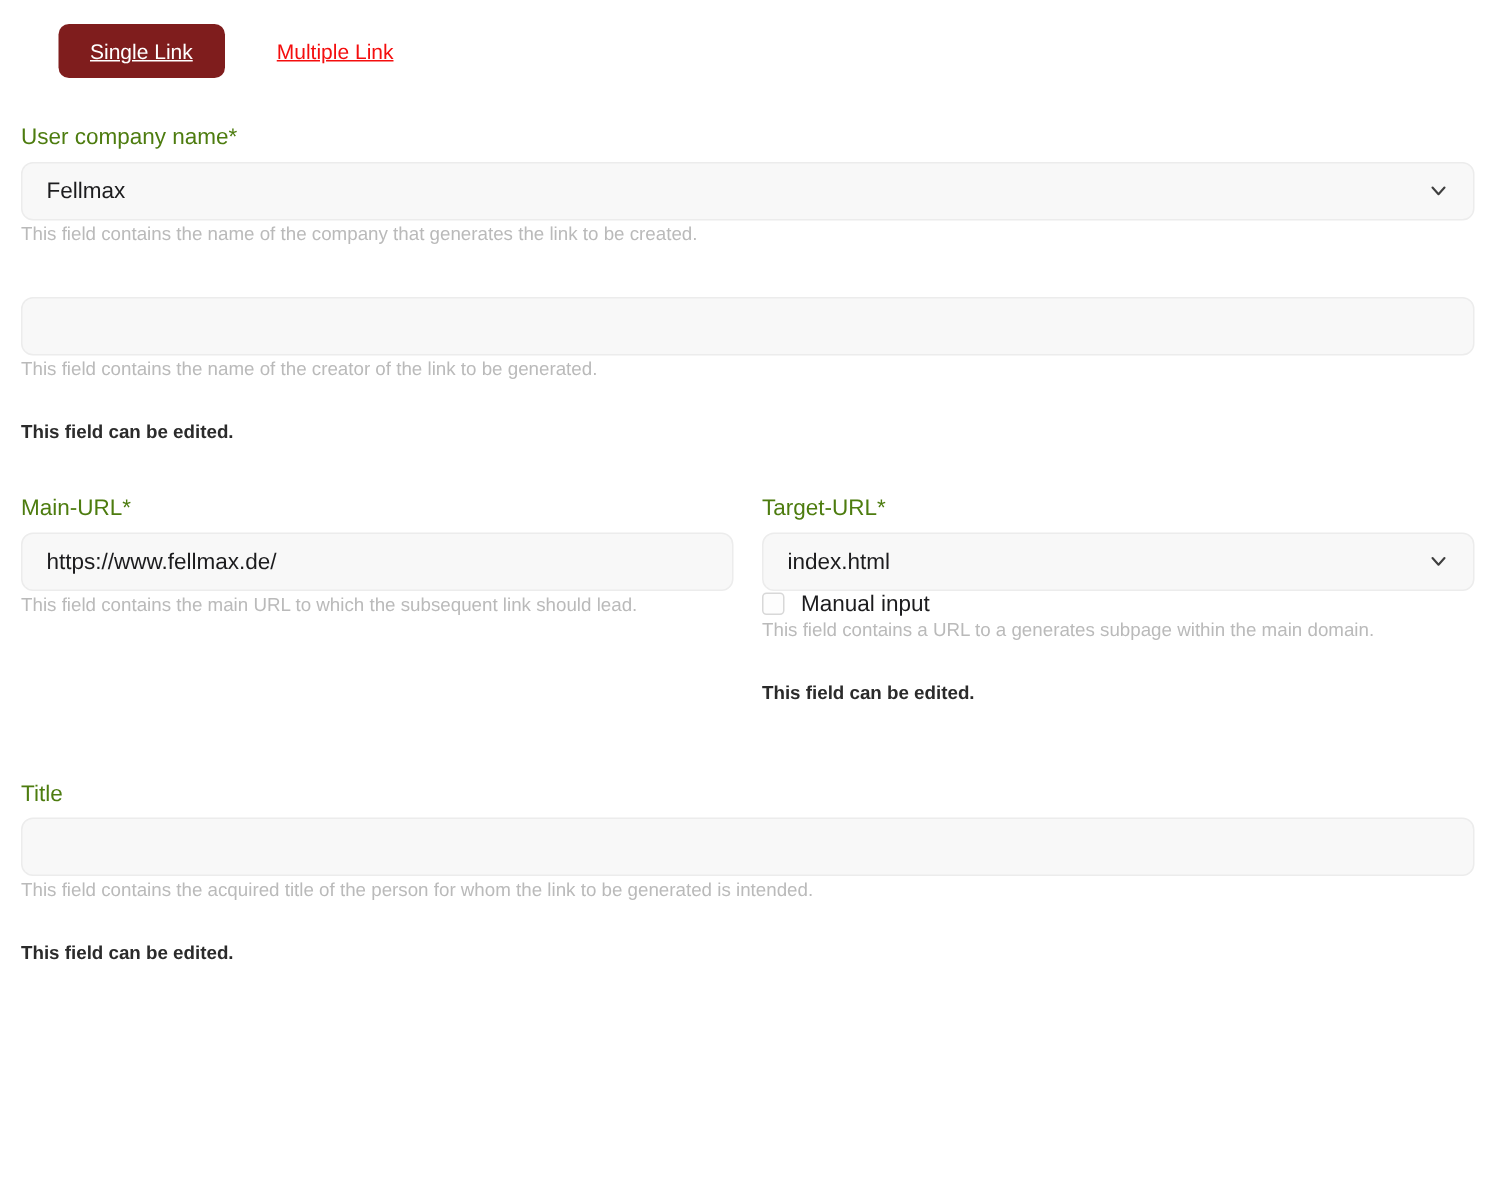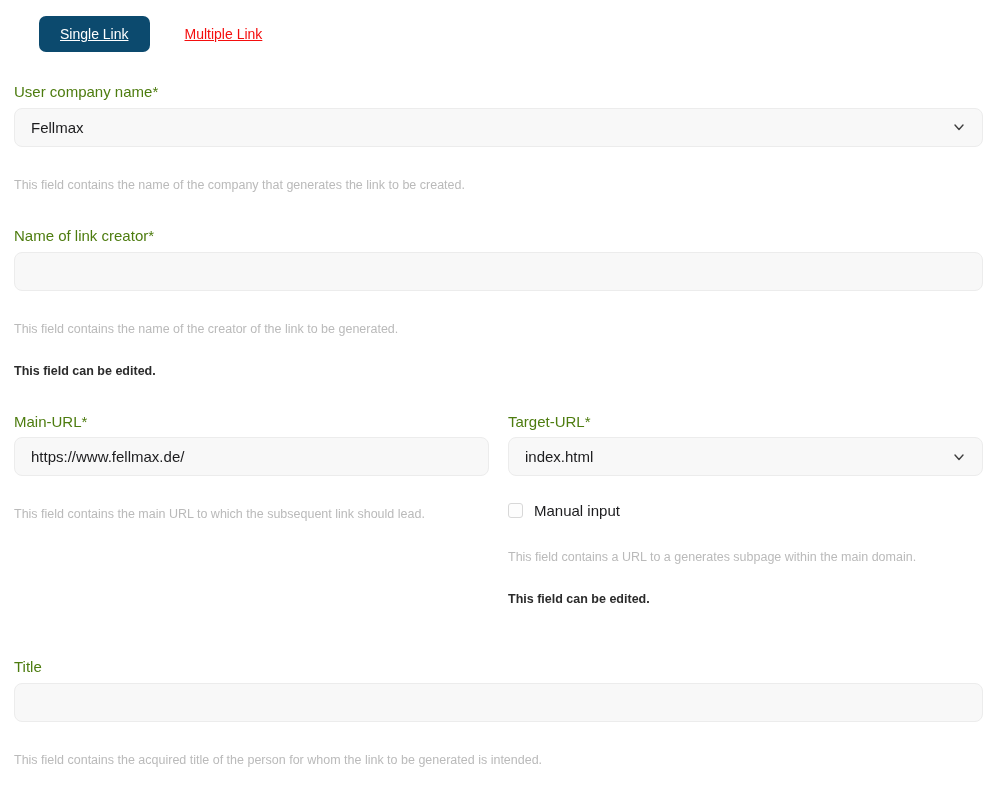--- a/index.html
+++ b/index.html
@@ -14,21 +14,21 @@
   }
 
   
   .tabs {
     padding: 16px 0 0 39px;
     display: flex;
     align-items: center;
     gap: 35px;
   }
   .tab-btn {
-    background: #0c4a6e;
+    background: #7f1d1d;
     color: #ffffff;
     border: none;
     border-radius: 7px;
     padding: 11px 21px;
     font-size: 14px;
     font-family: inherit;
     text-decoration: underline;
     cursor: pointer;
     line-height: 1;
   }
@@ -70,21 +70,20 @@
   }
   .select {
     display: flex;
     align-items: center;
     justify-content: space-between;
     cursor: pointer;
   }
   .chevron { flex: 0 0 auto; display: flex; }
 
   .help {
-    margin-top: 29px;
     font-size: 12.5px;
     color: #bababa;
     line-height: 18px;
   }
   .help-bold {
     margin-top: 24px;
     font-size: 12.5px;
     font-weight: 700;
     color: #2b2b2b;
     line-height: 18px;
@@ -93,21 +92,20 @@
   .row {
     display: grid;
     grid-template-columns: 1fr 1fr;
     column-gap: 19px;
   }
 
   .checkbox-row {
     display: flex;
     align-items: center;
     gap: 11px;
-    margin-top: 26px;
   }
   .checkbox {
     appearance: none;
     -webkit-appearance: none;
     width: 15px;
     height: 15px;
     margin: 0;
     border: 1px solid #d8d8d8;
     border-radius: 3px;
     background: #fdfdfd;
@@ -140,21 +138,20 @@
       <span class="chevron">
         <svg width="14" height="14" viewBox="0 0 14 14">
             <polyline points="3,5 7,9.5 11,5" fill="none" stroke="#3f3f3f" stroke-width="1.4" stroke-linecap="round" stroke-linejoin="round"></polyline>
           </svg>
       </span>
     </div>
     <div class="help">This field contains the name of the company that generates the link to be created.</div>
   </div>
 
   <div class="group">
-    <label class="label">Name of link creator*</label>
     <input class="field" type="text" value="" style="">
     <div class="help">This field contains the name of the creator of the link to be generated.</div>
     <div class="help-bold">This field can be edited.</div>
   </div>
 
   <div class="row">
     <div>
       <label class="label">Main-URL*</label>
       <input class="field" type="text" value="https://www.fellmax.de/" style="">
       <div class="help">This field contains the main URL to which the subsequent link should lead.</div>

